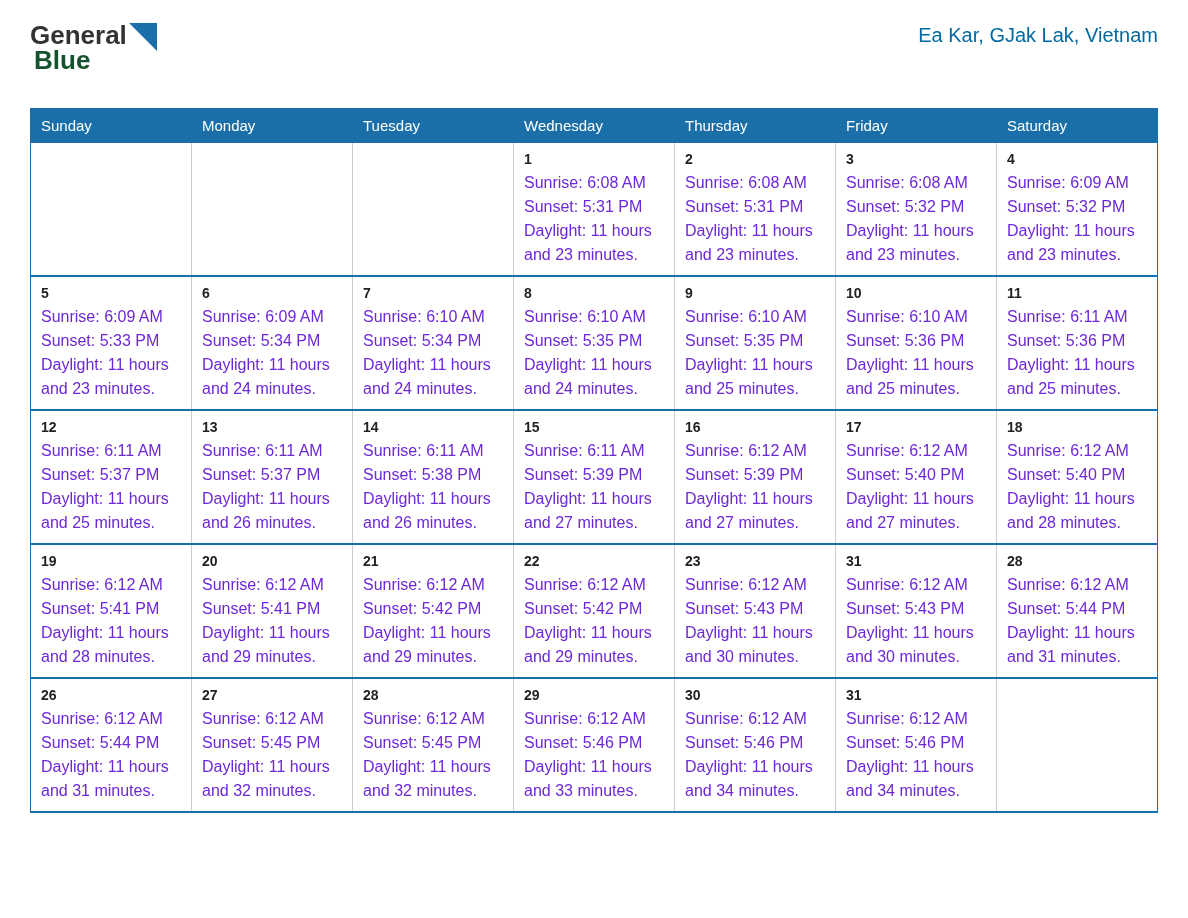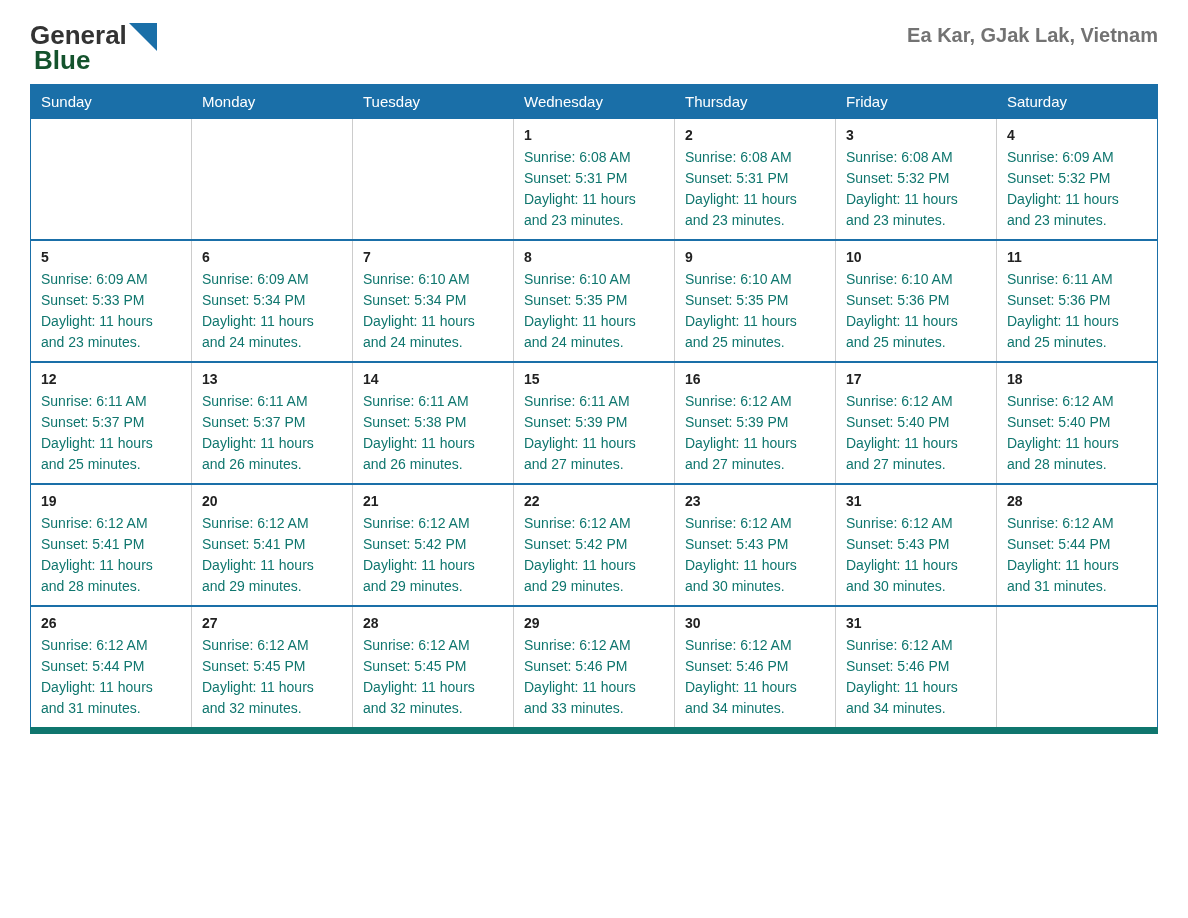--- a/index.html
+++ b/index.html
@@ -7,43 +7,42 @@
       font-family: Arial, sans-serif;
       background: #fff;
       width: 1188px;
       min-height: 918px;
       padding: 20px 30px;
     }
     .header {
       display: flex;
       justify-content: space-between;
       align-items: flex-start;
-      margin-bottom: 8px;
+      margin-bottom: 32px;
     }
     .logo-area {
       display: flex;
       flex-direction: column;
     }
     .logo-row {
       display: flex;
       align-items: center;
     }
     .title-area {
       text-align: right;
     }
     .calendar-title {
       font-size: 48px;
       font-weight: normal;
       color: #222;
     }
     .calendar-subtitle {
       font-size: 20px;
-      color: #737373;
+      color: #0369a1;
       margin-top: 4px;
-      font-weight: bold;
     }
     table {
       width: 100%;
       border-collapse: collapse;
       table-layout: fixed;
     }
     thead tr {
       background-color: #1a6fa8;
       margin-top: 8px;
     }
@@ -73,29 +72,29 @@
     tbody td:last-child {
       border-right: 1px solid #1a6fa8;
     }
     .day-num {
       font-size: 14px;
       font-weight: bold;
       color: #222;
       margin-bottom: 4px;
     }
     .day-info {
-      font-size: 14px;
-      color: #0f766e;
+      font-size: 16px;
+      color: #6d28d9;
       line-height: 1.5;
     }
     .empty-cell {
       background: #fff;
     }
     tbody tr:last-child td {
-      border-bottom: 7px solid #0f766e;
+      border-bottom: 1px solid #0f766e;
     }
   </style>
 </head>
 <body>
 
 <div class="header">
   <div class="logo-area">
     <div class="logo-row">
       <span style="font-size:26px;font-weight:bold;color:#333;">General</span>
       <svg width="28" height="28" viewBox="0 0 28 28" style="margin-left:2px;margin-top:2px;">

